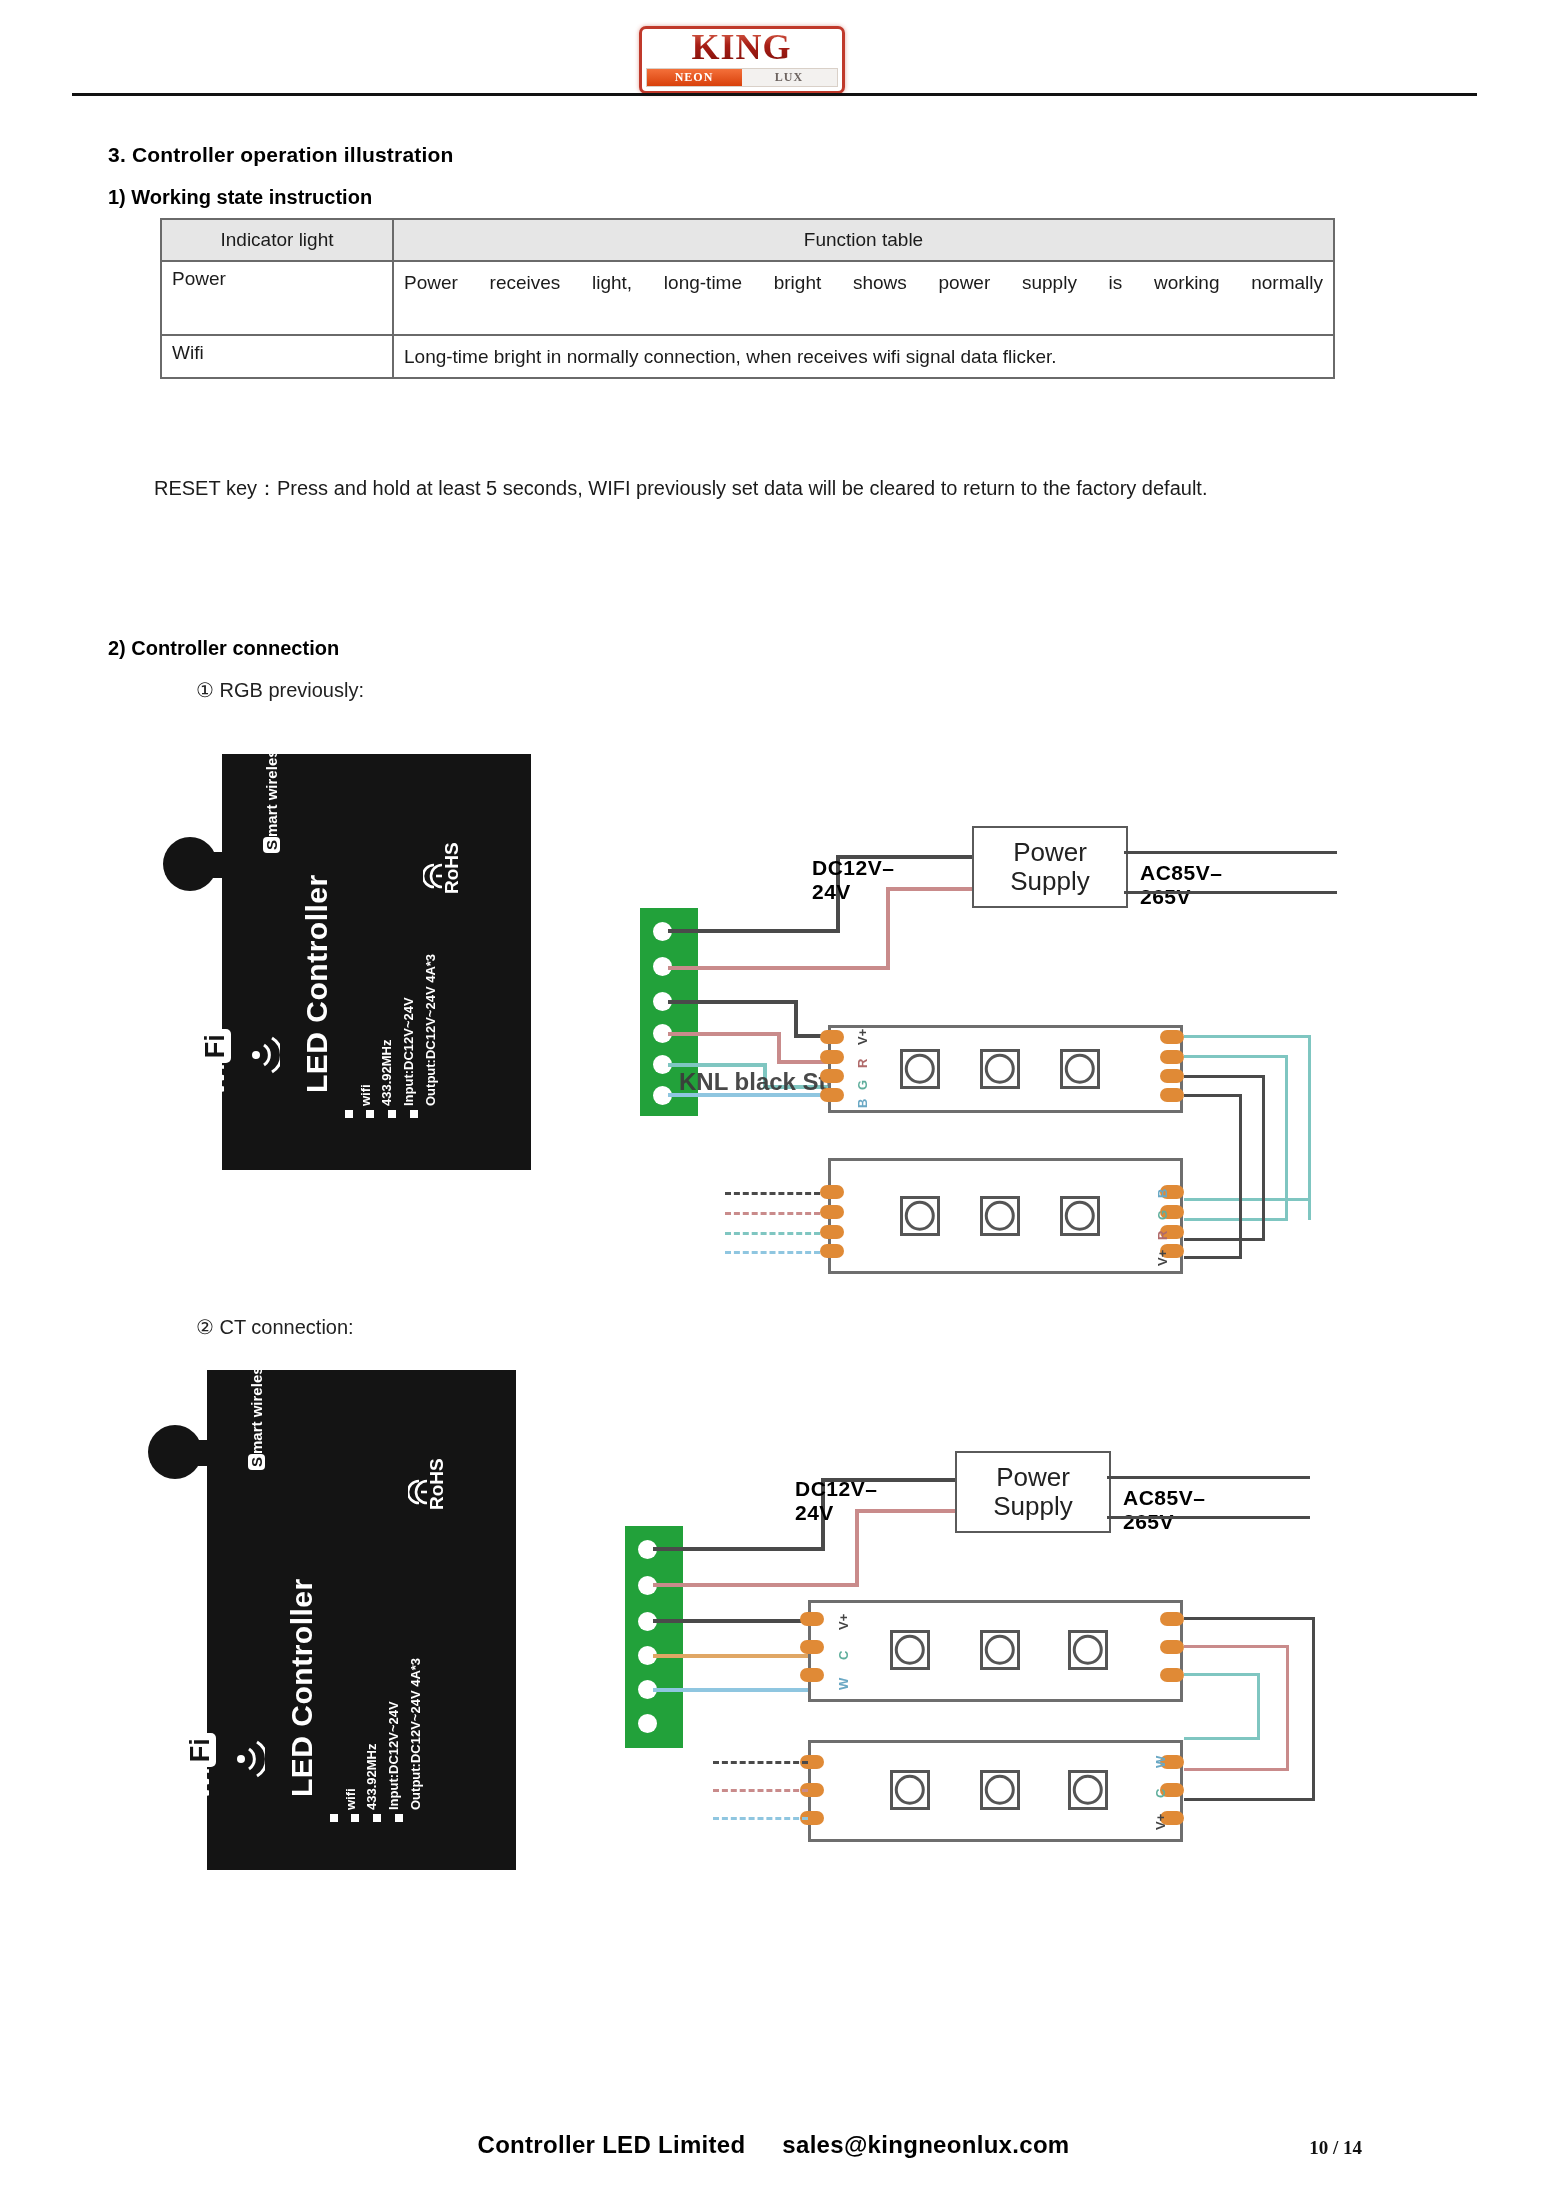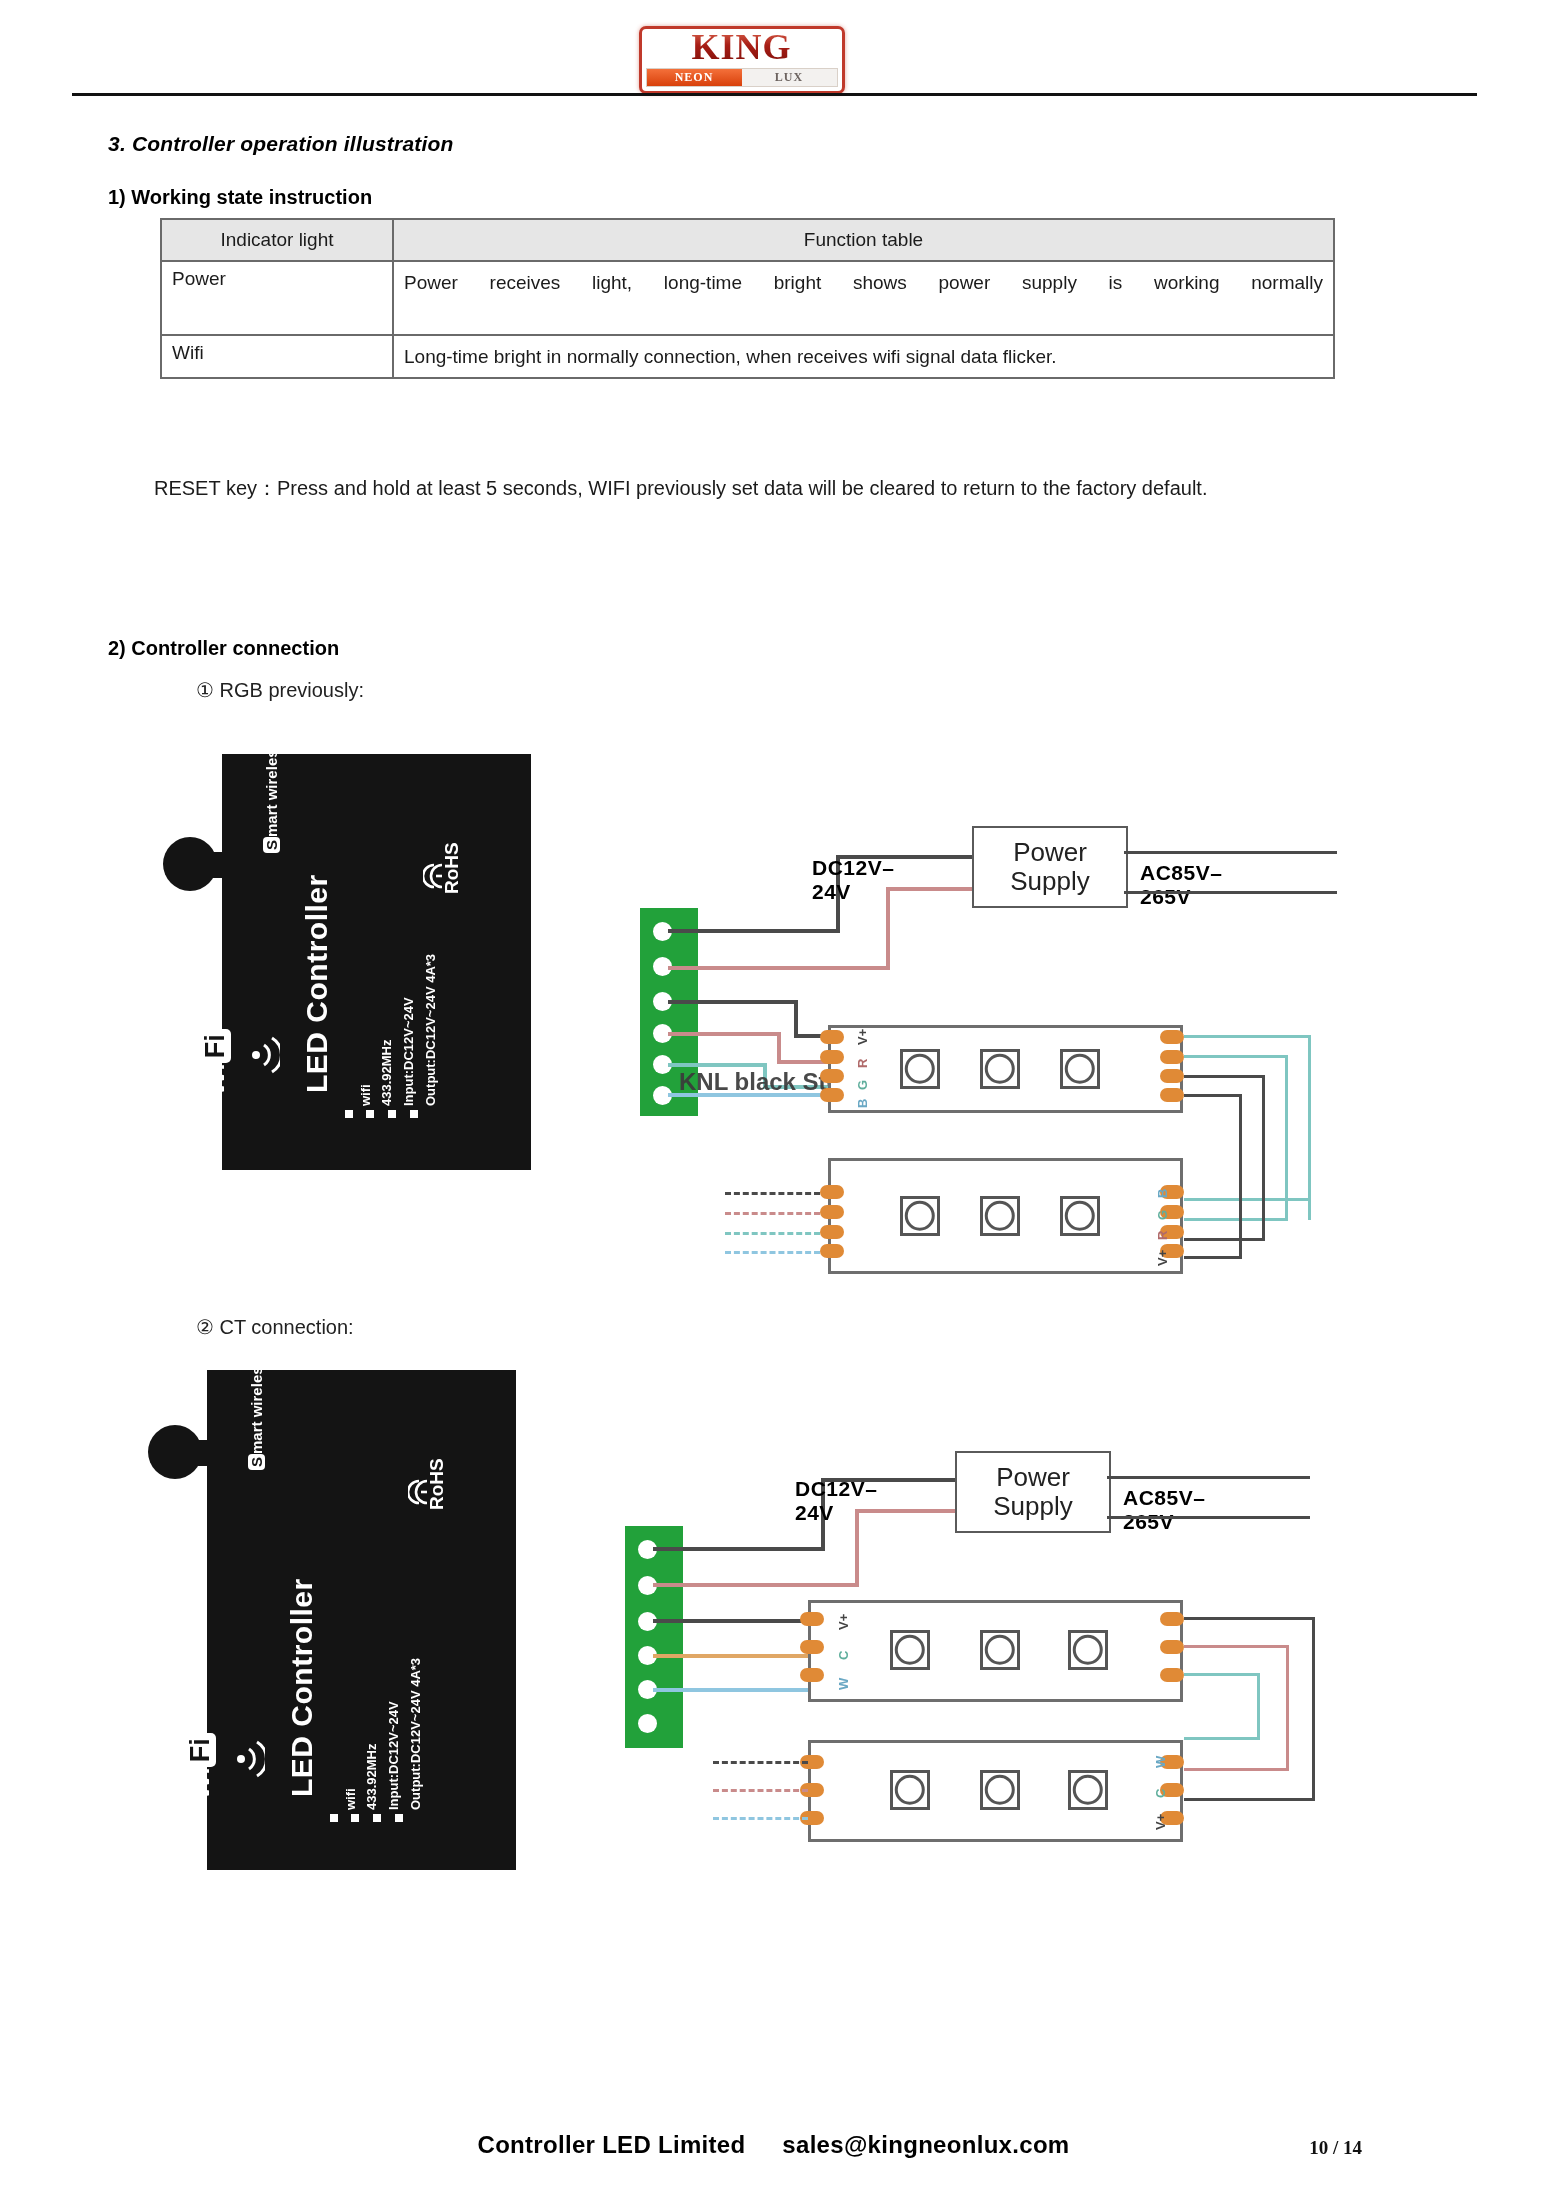--- a/index.html
+++ b/index.html
@@ -107,21 +107,21 @@
   <div class="logo">
     <div class="king">KING</div>
     <div class="subrow">
       <div class="neon">NEON</div>
       <div class="lux">LUX</div>
     </div>
   </div>
 </div>
 <div class="hrule"></div>
 
-<div class="h-sec" style="left:108px;top:132px;font-style:italic;">3. Controller operation illustration</div>
+<div class="h-sec" style="left:108px;top:143px;">3. Controller operation illustration</div>
 <div class="h-sub" style="left:108px;top:186px;">1) Working state instruction</div>
 
 <table class="tbl">
   <thead>
     <tr>
       <td class="c1">Indicator light</td>
       <td style="text-align:center;">Function table</td>
     </tr>
   </thead>
   <tbody>

